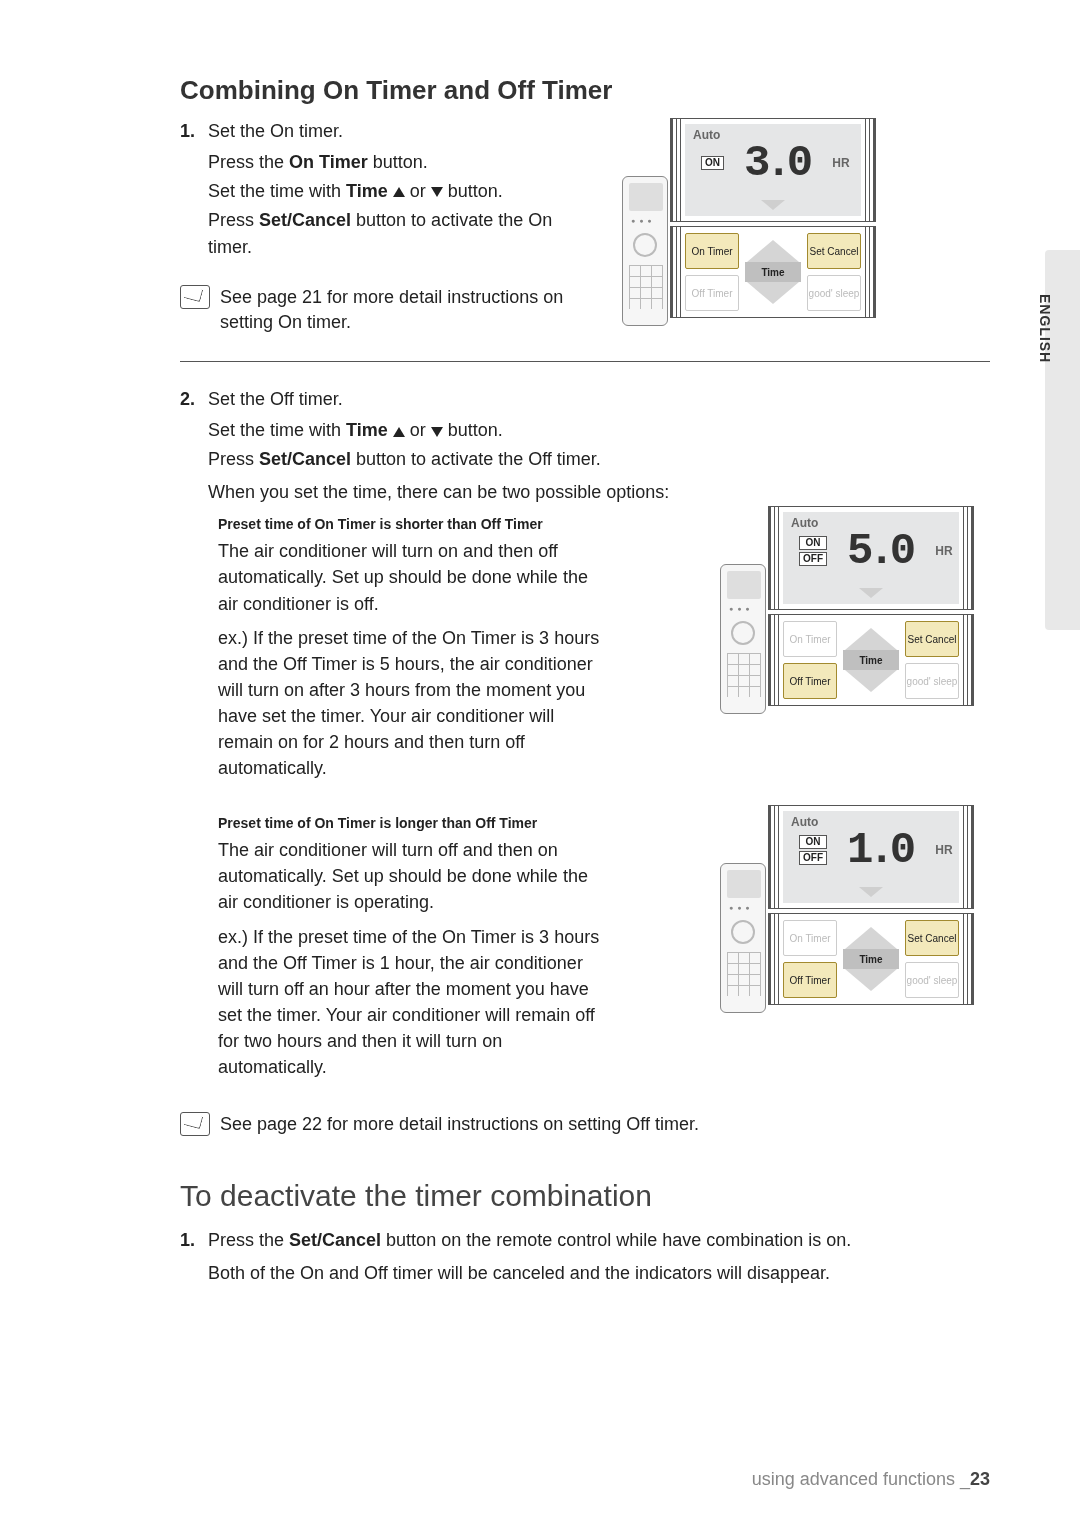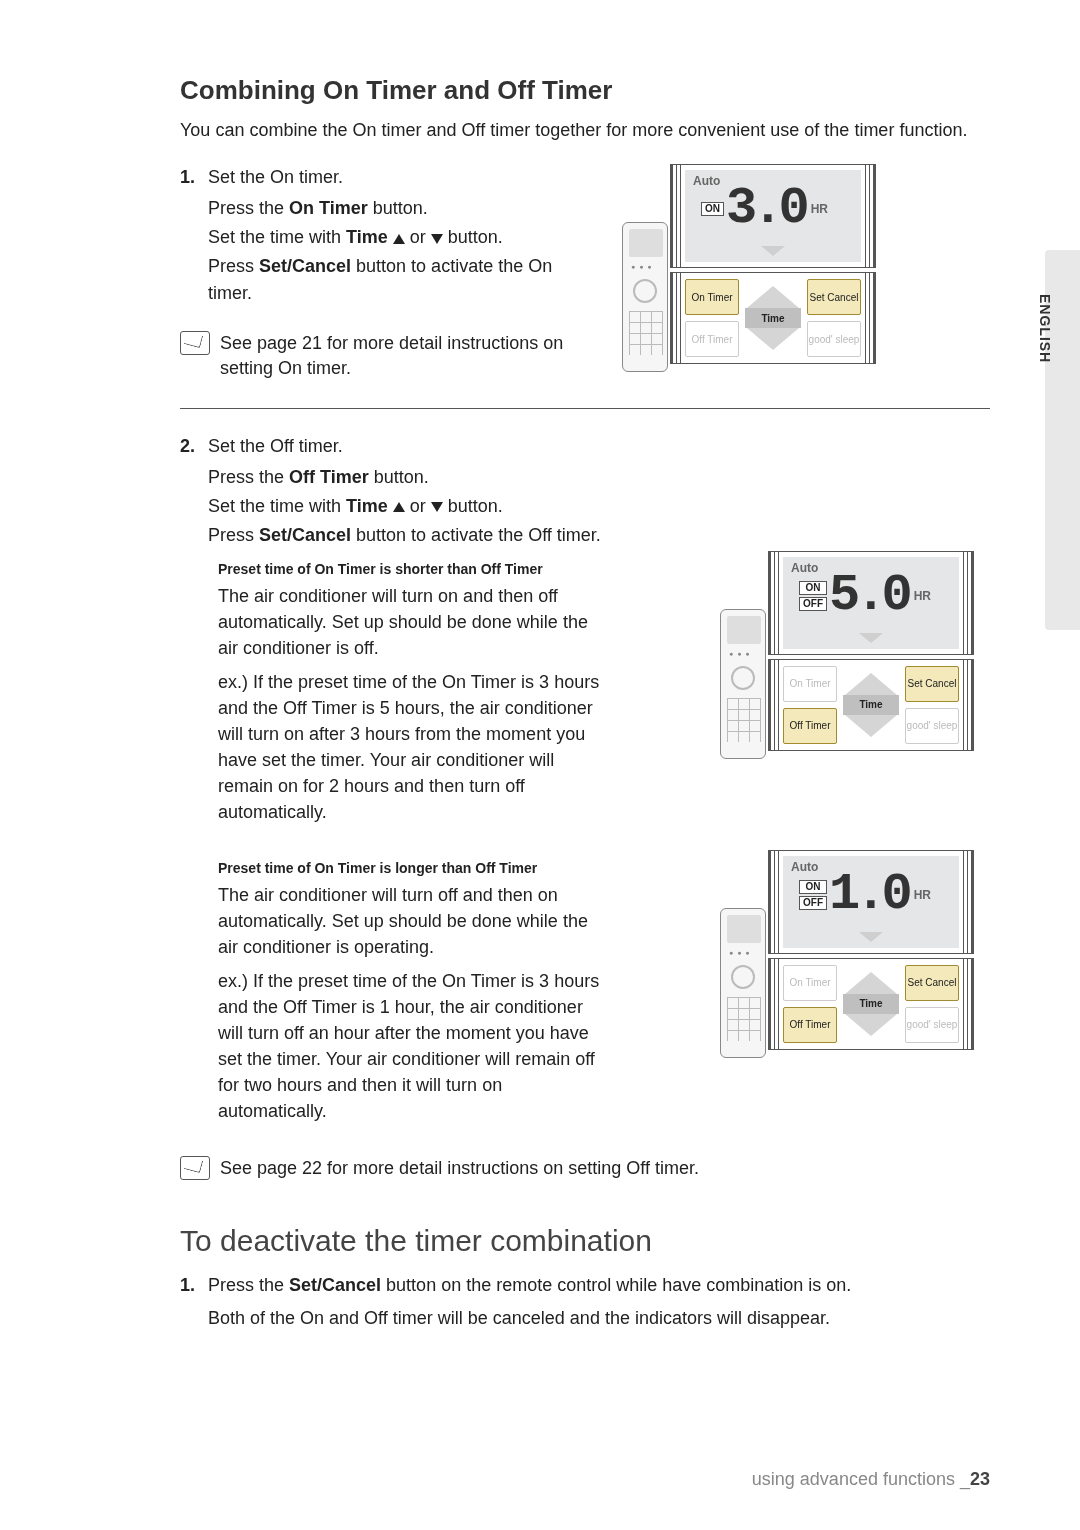--- a/index.html
+++ b/index.html
@@ -107,24 +107,24 @@
     .d-display::before, .d-display::after {
       content:""; position:absolute; top:0; bottom:0; width:3px; background:#fff;
     }
     .d-display::before{ left:3px; border-left:1px solid #555; border-right:1px solid #555;}
     .d-display::after{ right:3px; border-left:1px solid #555; border-right:1px solid #555;}
     .dd-inner {
       position:absolute; left:12px; right:12px; top:5px; bottom:5px;
       background:#e5e6e7;
     }
     .dd-auto { position:absolute; left:8px; top:4px; font-size:12px; font-weight:700; color:#666; }
-    .dd-mid { position:absolute; left:16px; top:22px; display:flex; align-items:center; gap:2px; }
+    .dd-mid { position:absolute; left:16px; top:22px; display:flex; align-items:center; gap:20px; }
     .badge-stack { display:flex; flex-direction:column; gap:2px; }
     .badge { border:1px solid #555; font-size:10px; font-weight:700; padding:0 3px; background:#fff; line-height:12px; text-align:center; }
-    .seg { font-family: "Courier New", monospace; font-size:52px; font-weight:700; letter-spacing:-5px; color:#333; line-height:34px; }
+    .seg { font-family: "Courier New", monospace; font-size:44px; font-weight:700; letter-spacing:-5px; color:#333; line-height:34px; }
     .hr-lbl { font-size:12px; font-weight:700; color:#666; margin-left:4px; }
     .dd-caret { position:absolute; left:50%; transform:translateX(-50%); bottom:6px;
       width:0;height:0;border-left:12px solid transparent;border-right:12px solid transparent;border-top:10px solid #cfcfcf; }
 
     .d-panel {
       position:absolute; left:48px; top:108px;
       width:206px; height:92px;
       border:1px solid #555;
       border-left:3px solid #555;
       border-right:3px solid #555;
@@ -170,21 +170,20 @@
 </head>
 <body>
 
 <div class="side-tab">
   <span class="side-tab-label">ENGLISH</span>
 </div>
 
 <div class="page-content">
 
   <h2 class="section-heading">Combining On Timer and Off Timer</h2>
-  <p class="intro-text">You can combine the On timer and Off timer together for more convenient use of the timer function.</p>
 
   <div class="step-block">
     <div class="step-text">
       <div class="num-item">
         <span class="num">1.</span>
         <span class="li-body">Set the On timer.</span>
       </div>
       <div class="sub-lines">
         <p><span>Press the </span><span class="bold">On Timer</span><span> button.</span></p>
         <p><span>Set the time with </span><span class="bold">Time</span> <span class="tri tri-up"></span><span> or </span><span class="tri tri-down"></span><span> button.</span></p>
@@ -244,24 +243,24 @@
     </div>
   </div>
 
   <hr class="sep">
 
   <div class="num-item">
     <span class="num">2.</span>
     <span class="li-body">Set the Off timer.</span>
   </div>
   <div class="sub-lines">
-    <p><span>Press the </span><span class="bold">Off Timer</span><span> button.</span></p>
     <p><span>Set the time with </span><span class="bold">Time</span> <span class="tri tri-up"></span><span> or </span><span class="tri tri-down"></span><span> button.</span></p>
     <p><span>Press </span><span class="bold">Set/Cancel</span><span> button to activate the Off timer.</span></p>
   </div>
+  <p class="indent-block">When you set the time, there can be two possible options:</p>
 
   <div class="scenario-row">
     <div class="scenario-col">
       <p class="scenario-title">Preset time of On Timer is shorter than Off Timer</p>
       <p class="scenario-text">The air conditioner will turn on and then off automatically. Set up should be done while the air conditioner is off.</p>
       <p class="scenario-text">ex.) If the preset time of the On Timer is 3 hours and the Off Timer is 5 hours, the air conditioner will turn on after 3 hours from the moment you have set the timer. Your air conditioner will remain on for 2 hours and then turn off automatically.</p>
     </div>
     <div class="scenario-side">
       <div class="diagram" style="height:210px;">
         <div class="d-remote">

